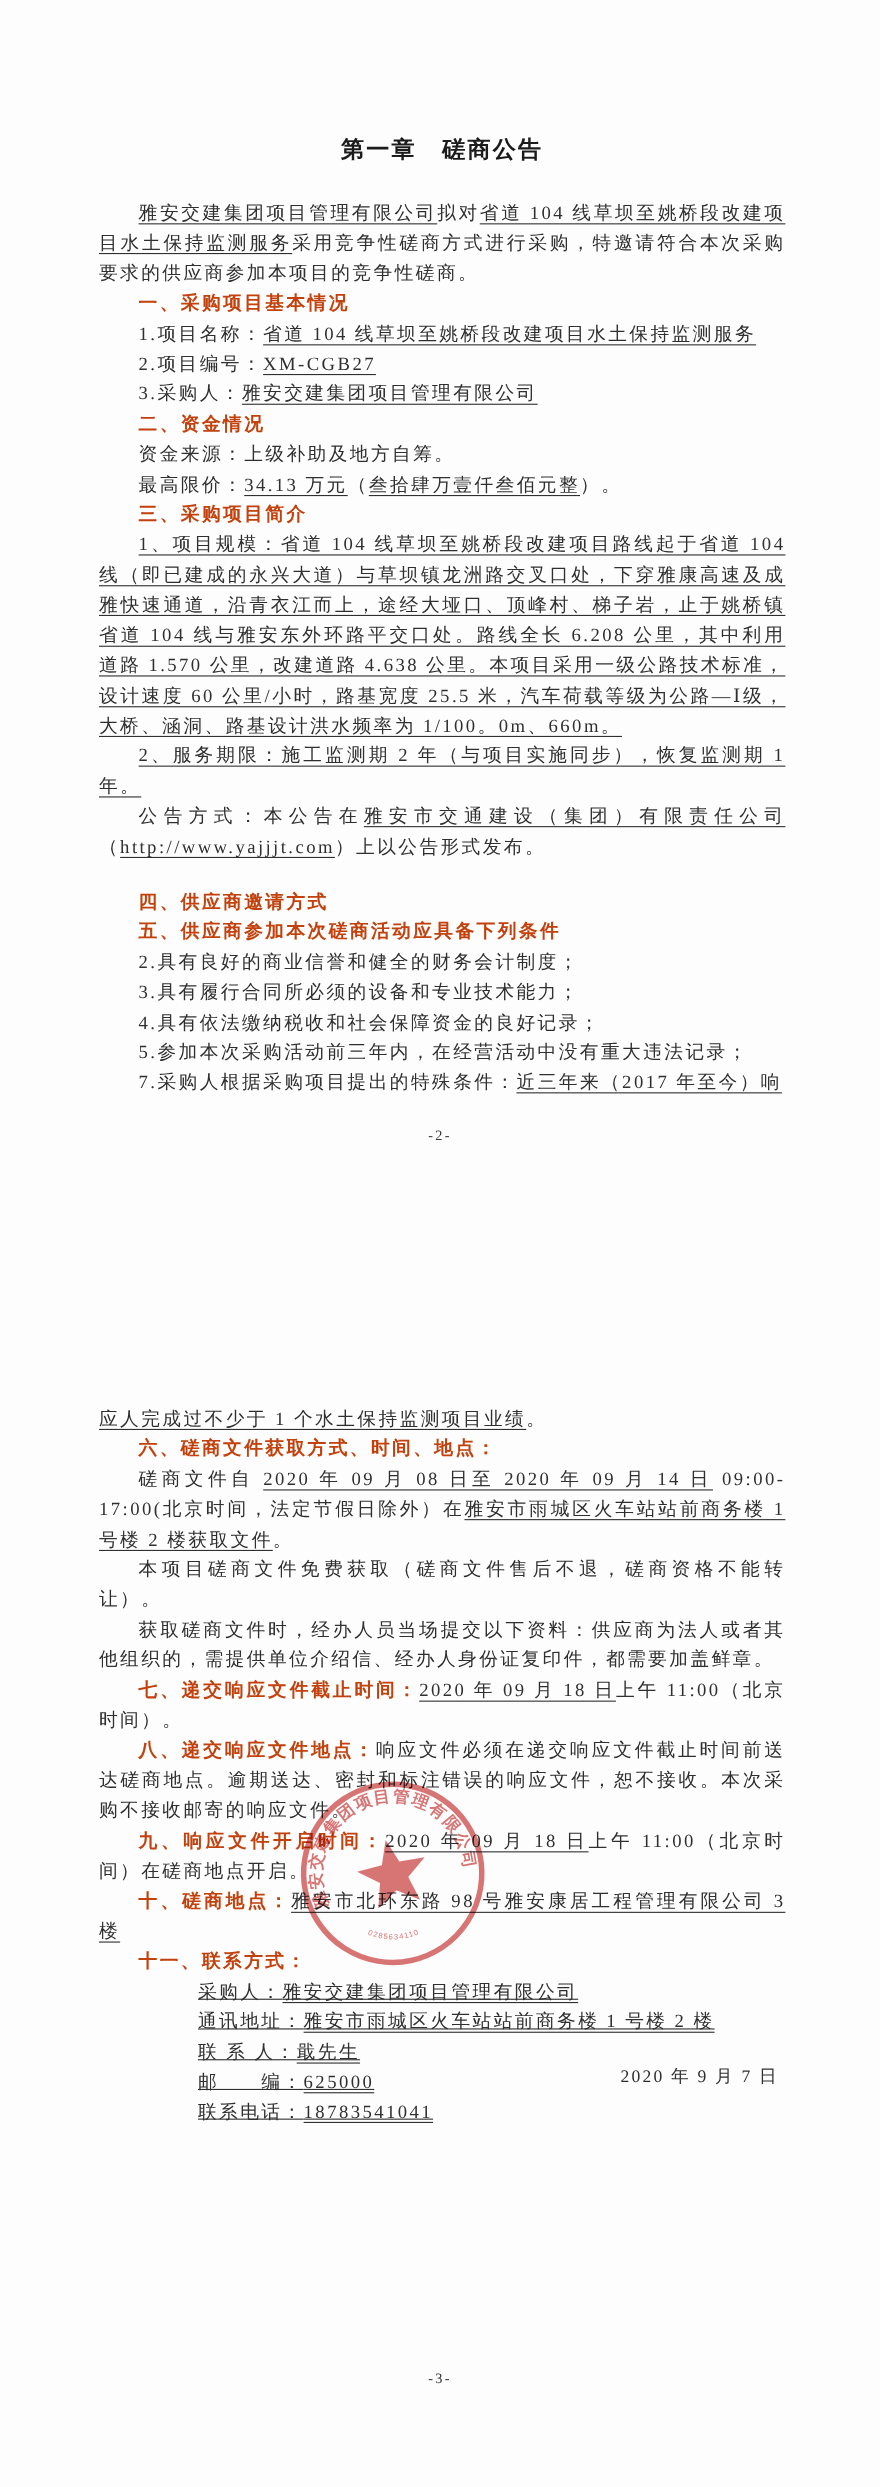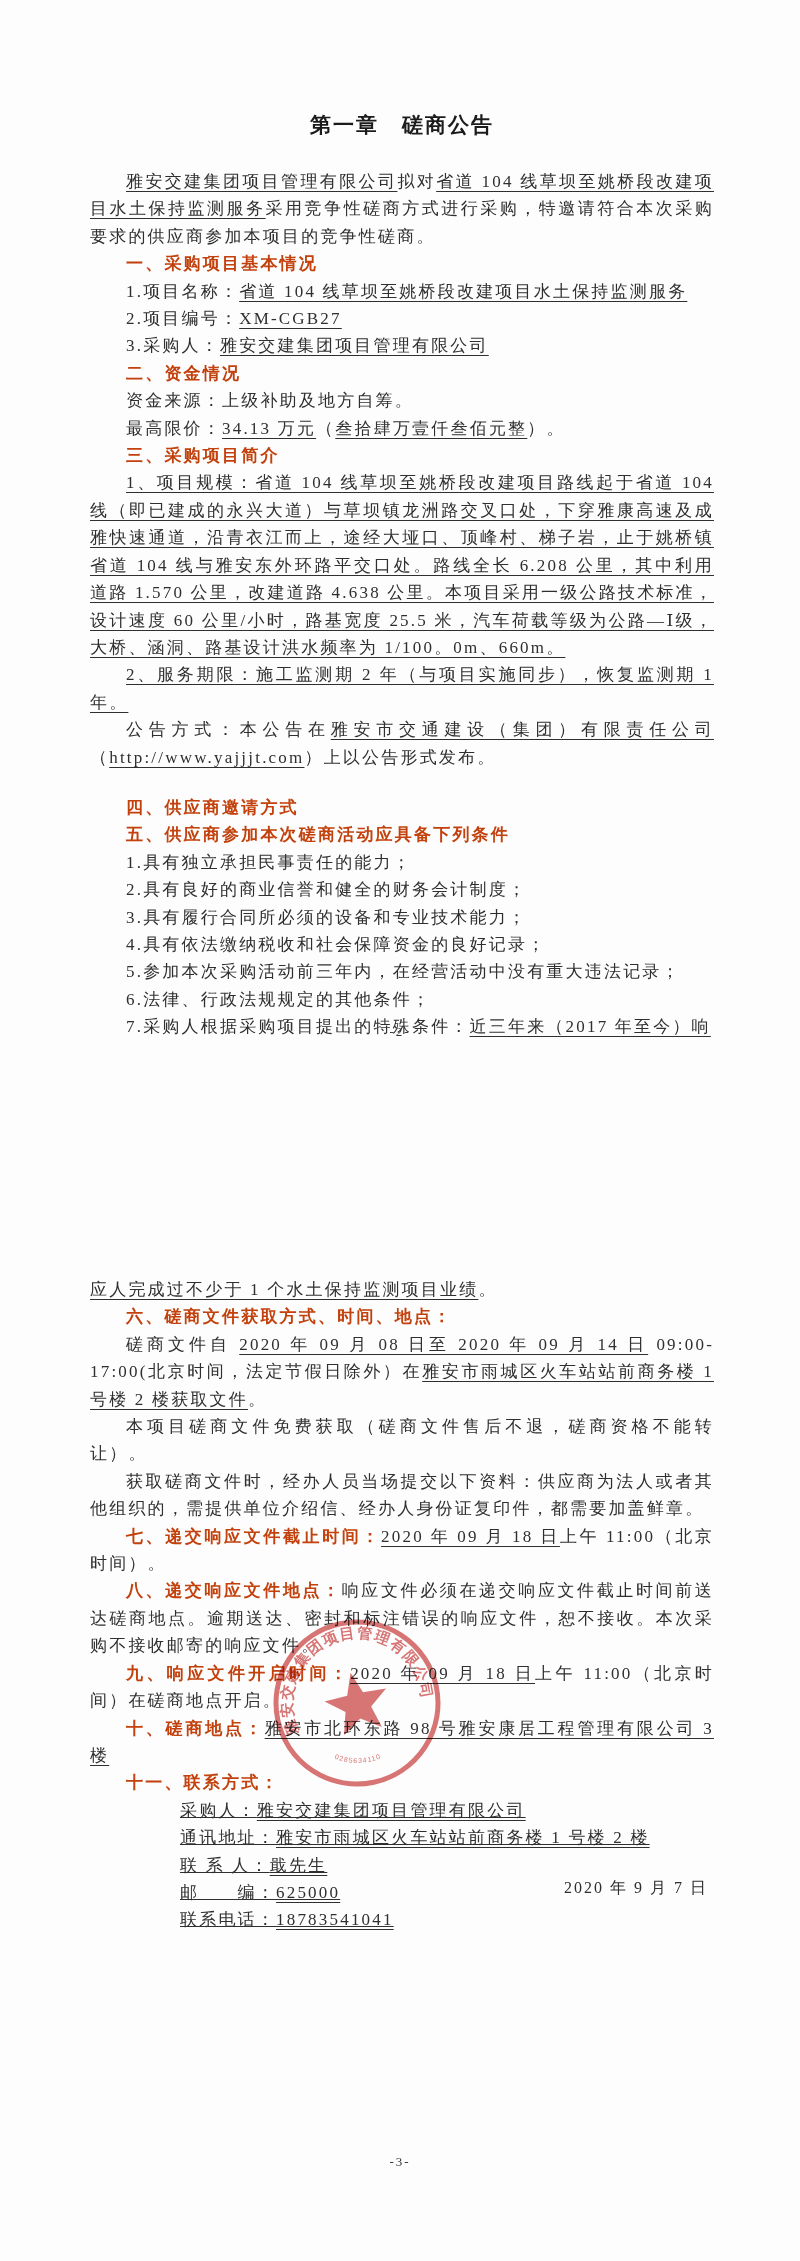--- a/index.html
+++ b/index.html
@@ -7,21 +7,21 @@
     position:relative;width:800px;height:2261px;margin:0;
     background:#fdfdfd;overflow:hidden;
     font-family:"Liberation Serif","DejaVu Serif",serif;
     color:#2f2f2f;
   }
   .pbody{
     position:absolute;left:90px;width:624px;
     font-size:17px;line-height:27.4px;letter-spacing:2.2px;
     text-align:justify;
   }
-  #page2{top:110px;}
+  #page2{top:122px;}
   #page3{top:1232px;}
   .blk{text-indent:36px;}
   .doc-title{
     text-indent:0;text-align:center;
     font-family:"Liberation Sans","DejaVu Sans",sans-serif;
     font-weight:bold;font-size:21px;line-height:30px;
     color:#1b1b1b;margin-bottom:28px;letter-spacing:2px;
   }
   .heading{
     font-family:"Liberation Sans","DejaVu Sans",sans-serif;
@@ -75,26 +75,24 @@
       <div class="blk list-item"><span>3.采购人：</span><span class="u">雅安交建集团项目管理有限公司</span></div>
       <div class="blk heading"><span class="b">二、资金情况</span></div>
       <div class="blk para"><span>资金来源：上级补助及地方自筹。</span></div>
       <div class="blk para"><span>最高限价：</span><span class="u">34.13 万元</span><span>（</span><span class="u">叁拾肆万壹仟叁佰元整</span><span>）。</span></div>
       <div class="blk heading"><span class="b">三、采购项目简介</span></div>
       <div class="blk para"><span class="u">1、项目规模：省道 104 线草坝至姚桥段改建项目路线起于省道 104 线（即已建成的永兴大道）与草坝镇龙洲路交叉口处，下穿雅康高速及成雅快速通道，沿青衣江而上，途经大垭口、顶峰村、梯子岩，止于姚桥镇省道 104 线与雅安东外环路平交口处。路线全长 6.208 公里，其中利用道路 1.570 公里，改建道路 4.638 公里。本项目采用一级公路技术标准，设计速度 60 公里/小时，路基宽度 25.5 米，汽车荷载等级为公路—Ⅰ级，大桥、涵洞、路基设计洪水频率为 1/100。0m、660m。</span></div>
       <div class="blk para"><span class="u">2、服务期限：施工监测期 2 年（与项目实施同步），恢复监测期 1 年。</span></div>
       <div class="blk para"><span>公告方式：本公告在</span><span class="u">雅安市交通建设（集团）有限责任公司</span><span>（</span><span class="u">http://www.yajjjt.com</span><span>）上以公告形式发布。</span></div>
       <div class="blk heading gap-before"><span class="b">四、供应商邀请方式</span></div>
       <div class="blk heading"><span class="b">五、供应商参加本次磋商活动应具备下列条件</span></div>
-      <div class="blk list-item"><span>1.具有独立承担民事责任的能力；</span></div>
       <div class="blk list-item"><span>2.具有良好的商业信誉和健全的财务会计制度；</span></div>
       <div class="blk list-item"><span>3.具有履行合同所必须的设备和专业技术能力；</span></div>
       <div class="blk list-item"><span>4.具有依法缴纳税收和社会保障资金的良好记录；</span></div>
       <div class="blk list-item"><span>5.参加本次采购活动前三年内，在经营活动中没有重大违法记录；</span></div>
-      <div class="blk list-item"><span>6.法律、行政法规规定的其他条件；</span></div>
       <div class="blk list-item"><span>7.采购人根据采购项目提出的特殊条件：</span><span class="u">近三年来（2017 年至今）响</span></div>
     </div>
 
   <div class="pagenum" style="top:1024px">-2-</div>
 
   <div class="pbody" id="page3">
       <div class="blk para no-indent"><span class="u">应人完成过不少于 1 个水土保持监测项目业绩</span><span>。</span></div>
       <div class="blk heading"><span class="b">六、磋商文件获取方式、时间、地点：</span></div>
       <div class="blk para"><span>磋商文件自 </span><span class="u">2020 年 09 月 08 日至 2020 年 09 月 14 日</span><span> 09:00-17:00(北京时间，法定节假日除外）在</span><span class="u">雅安市雨城区火车站站前商务楼 1 号楼 2 楼获取文件</span><span>。</span></div>
       <div class="blk para"><span>本项目磋商文件免费获取（磋商文件售后不退，磋商资格不能转让）。</span></div>

